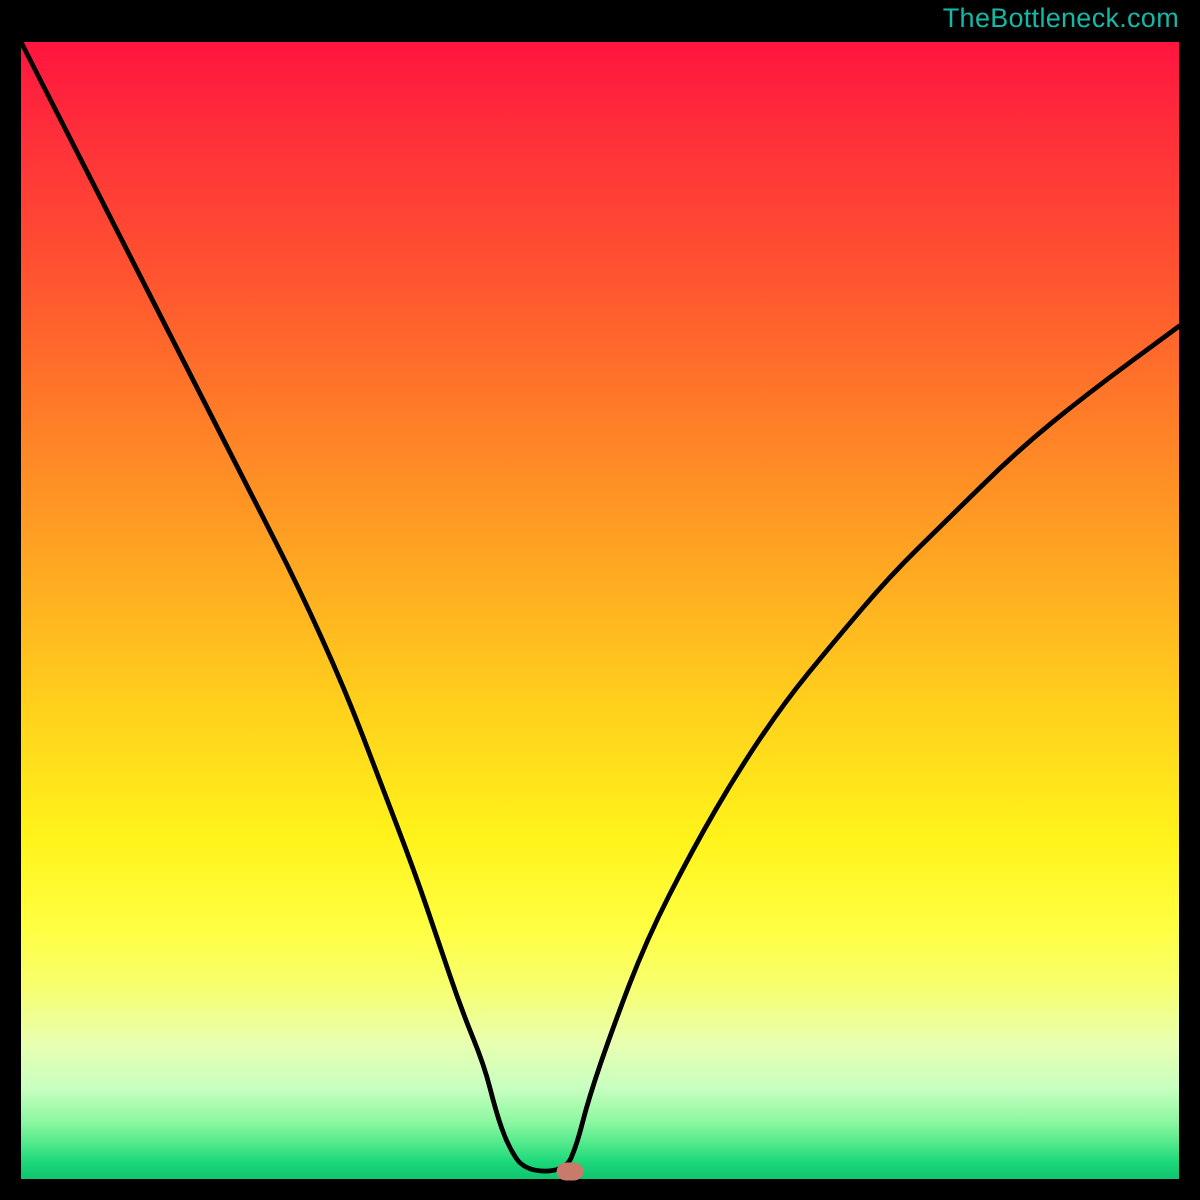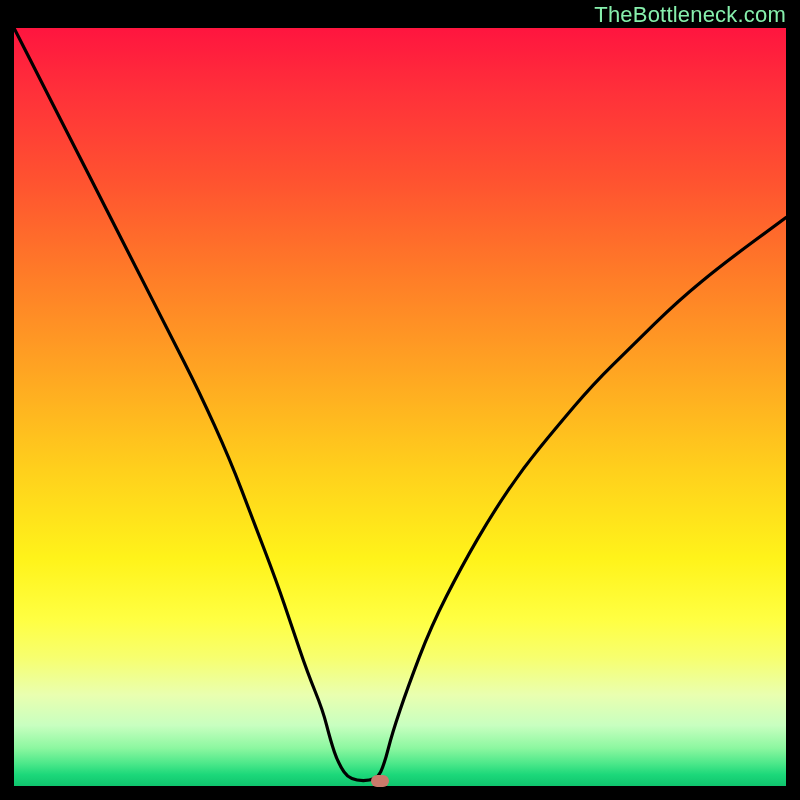--- a/index.html
+++ b/index.html
@@ -14,22 +14,22 @@
   .outer {
     width: 800px;
     height: 800px;
     background: #000;
     position: relative;
   }
   .watermark {
     position: absolute;
     top: 2px;
     right: 14px;
-    color: #86efac;
-    font-size: 22px;
+    color: #14b8a6;
+    font-size: 18px;
     font-weight: 500;
     letter-spacing: 0.2px;
     z-index: 5;
     text-align: center;
   }
   .plot {
     position: absolute;
     top: 28px;
     left: 14px;
     width: 772px;

